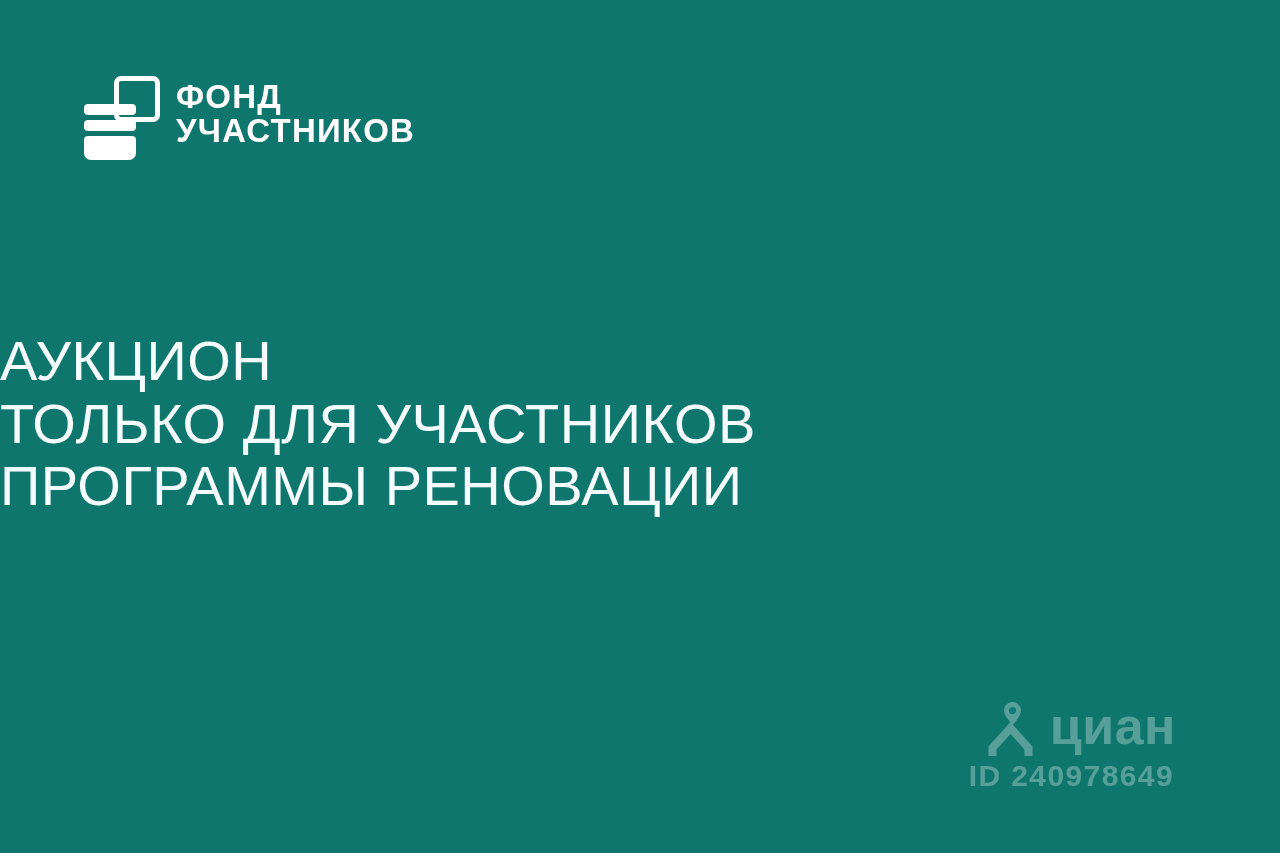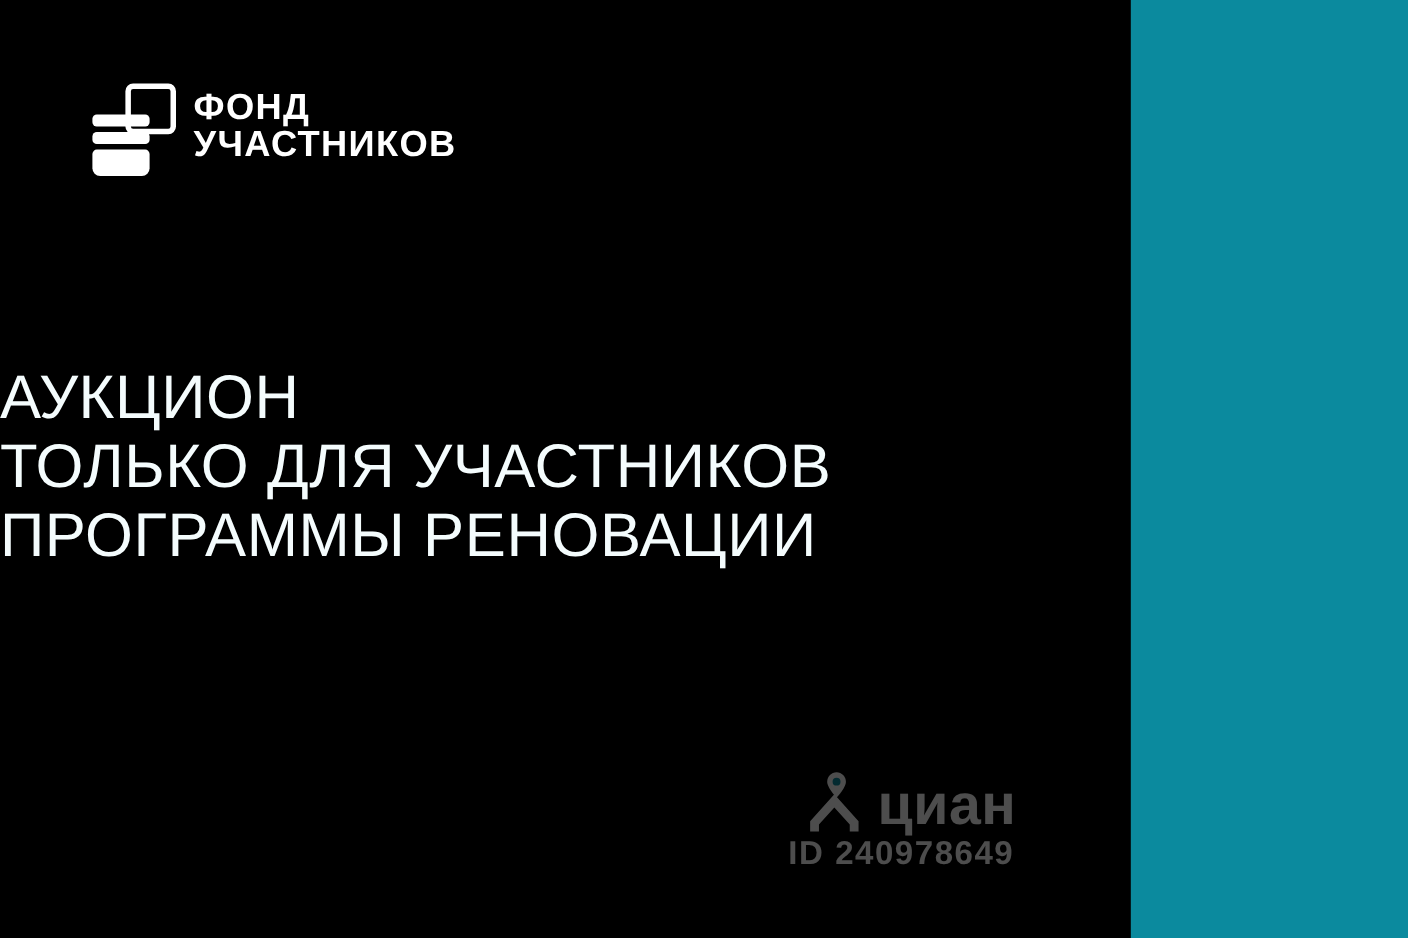--- a/index.html
+++ b/index.html
@@ -11,23 +11,23 @@
   body {
     width: 1280px;
     height: 853px;
     overflow: hidden;
     font-family: "Liberation Sans", "DejaVu Sans", sans-serif;
     background: #0b8a9e;
   }
 
   .poster {
     position: relative;
-    width: 1028px;
+    width: 1280px;
     height: 853px;
-    background: #000000;
+    background: #0f766e;
     overflow: hidden;
   }
 
   
   .brand {
     position: absolute;
     left: 84px;
     top: 68px;
     display: flex;
     flex-direction: row;
@@ -117,21 +117,21 @@
     bottom: 62px;
     display: flex;
     flex-direction: column;
     align-items: flex-end;
     pointer-events: none;
   }
 
   .wm-row {
     display: flex;
     flex-direction: row;
-    align-items: flex-end;
+    align-items: flex-start;
     gap: 10px;
   }
 
   .wm-logo {
     width: 56px;
     height: 58px;
     display: block;
     opacity: 0.30;
   }
 

